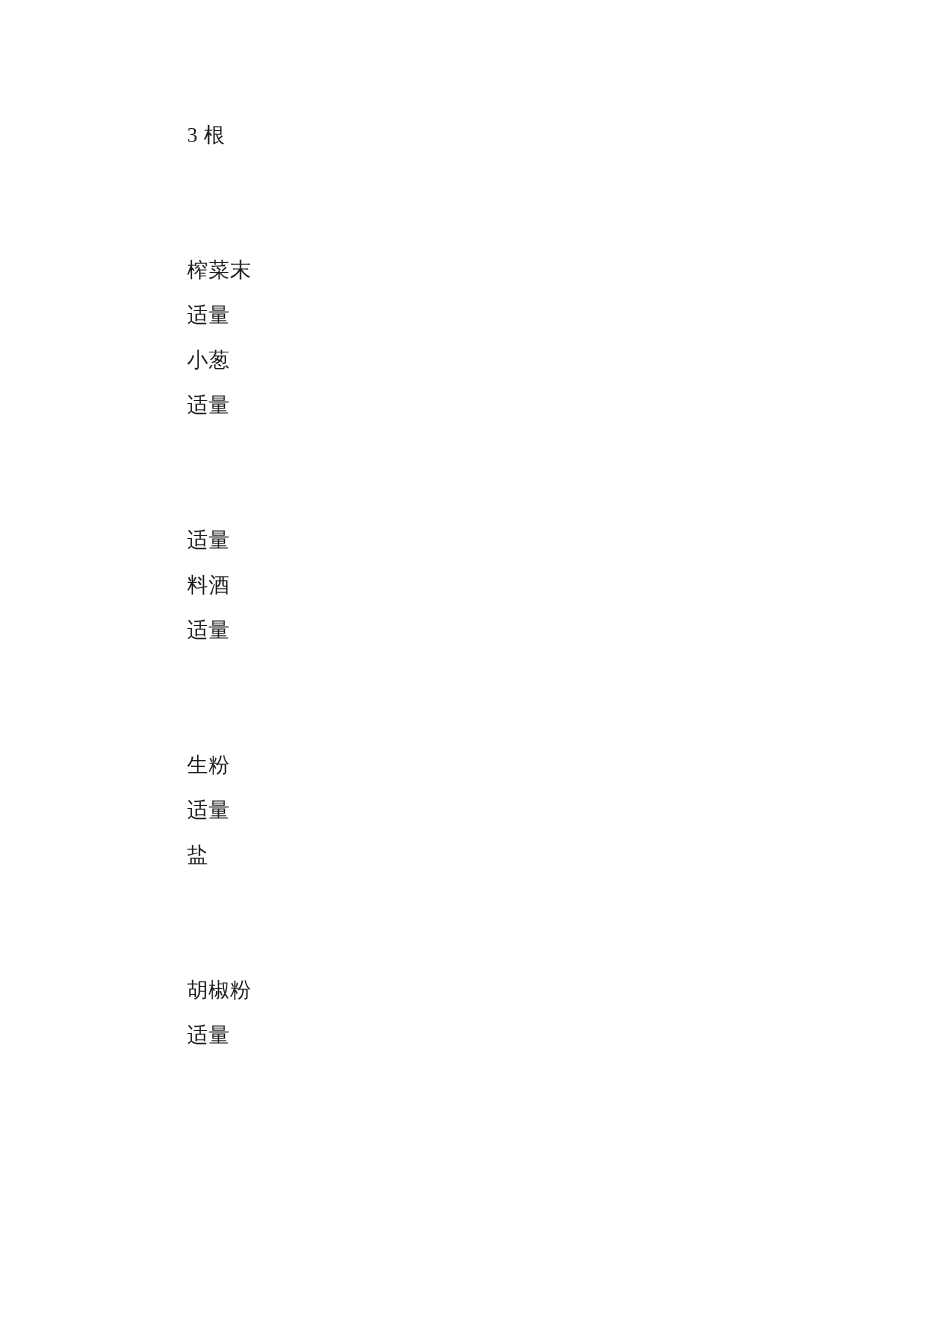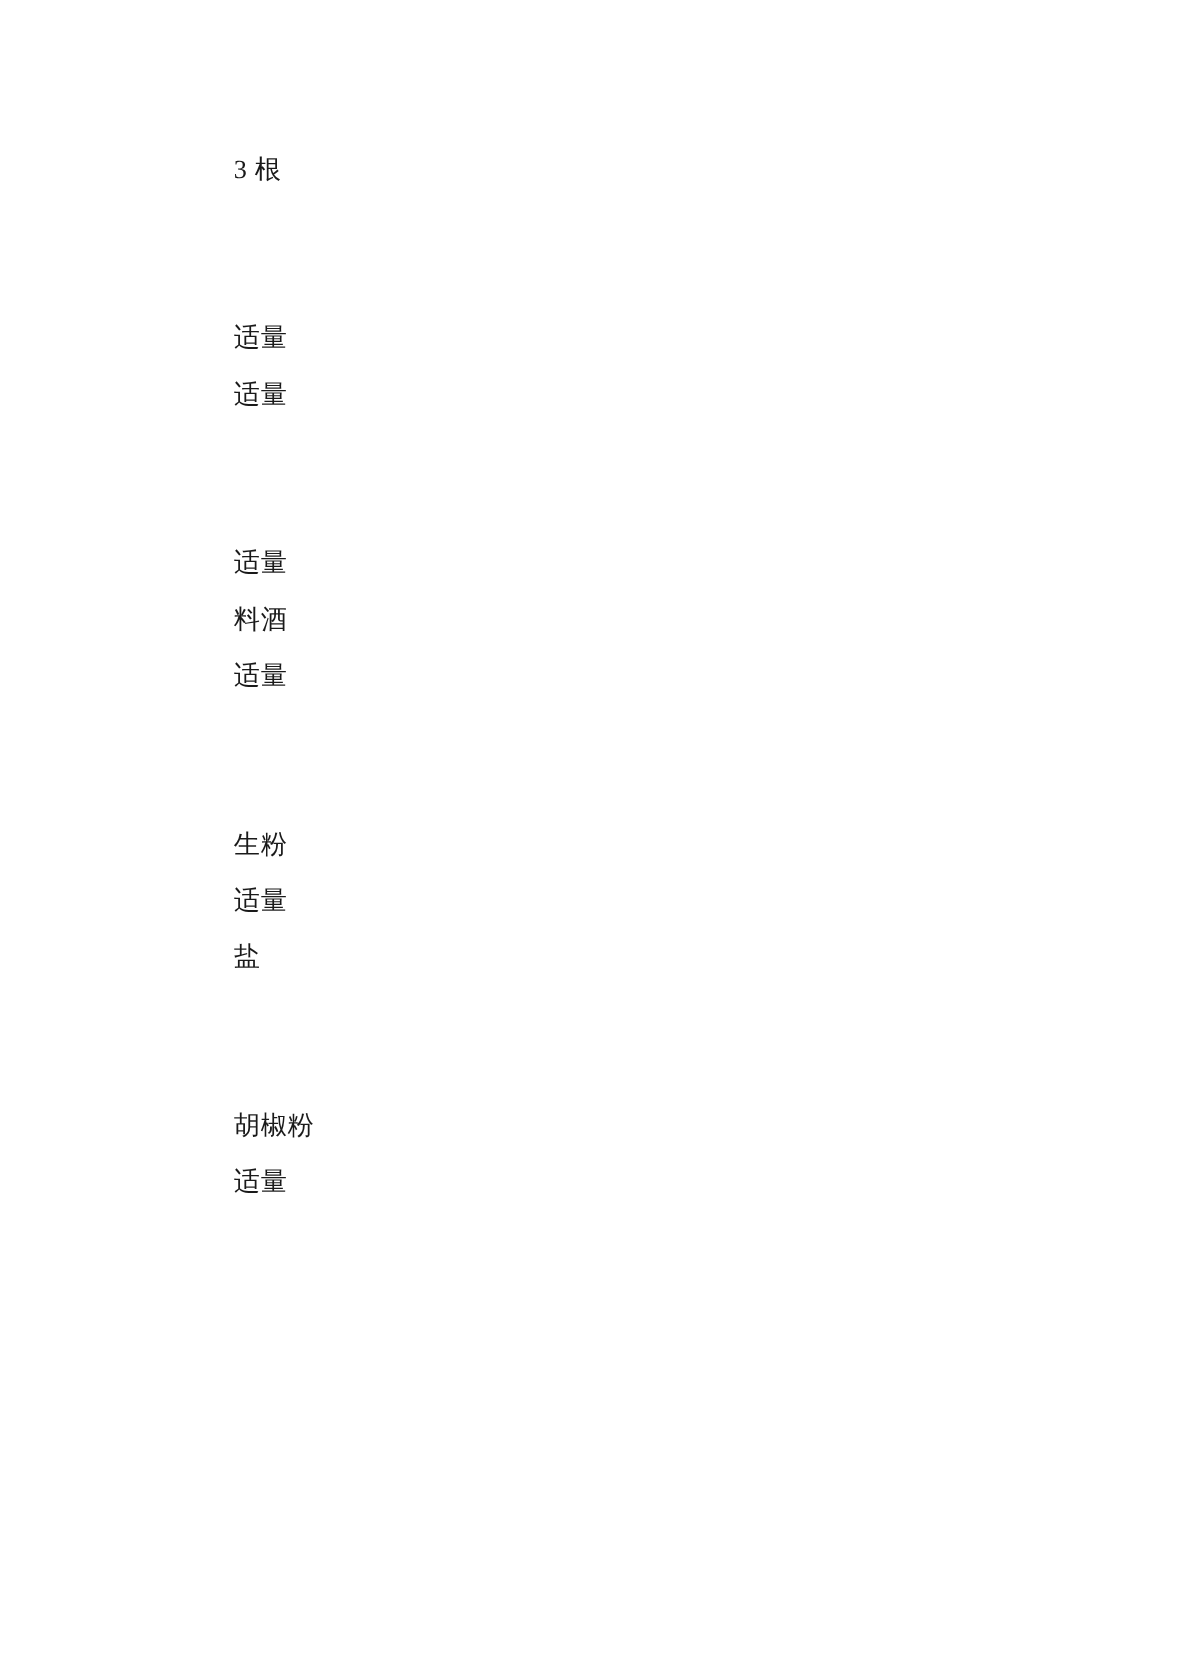--- a/index.html
+++ b/index.html
@@ -41,21 +41,23 @@
 
 <div class="page">
 
   <div class="block">
     <p class="line">3 根</p>
   </div>
 
   <div class="gap"></div>
 
   <div class="block">
+    <p class="line">榨菜末</p>
     <p class="line">适量</p>
+    <p class="line">小葱</p>
     <p class="line">适量</p>
   </div>
 
   <div class="gap"></div>
 
   <div class="block">
     <p class="line">适量</p>
     <p class="line">料酒</p>
     <p class="line">适量</p>
   </div>

